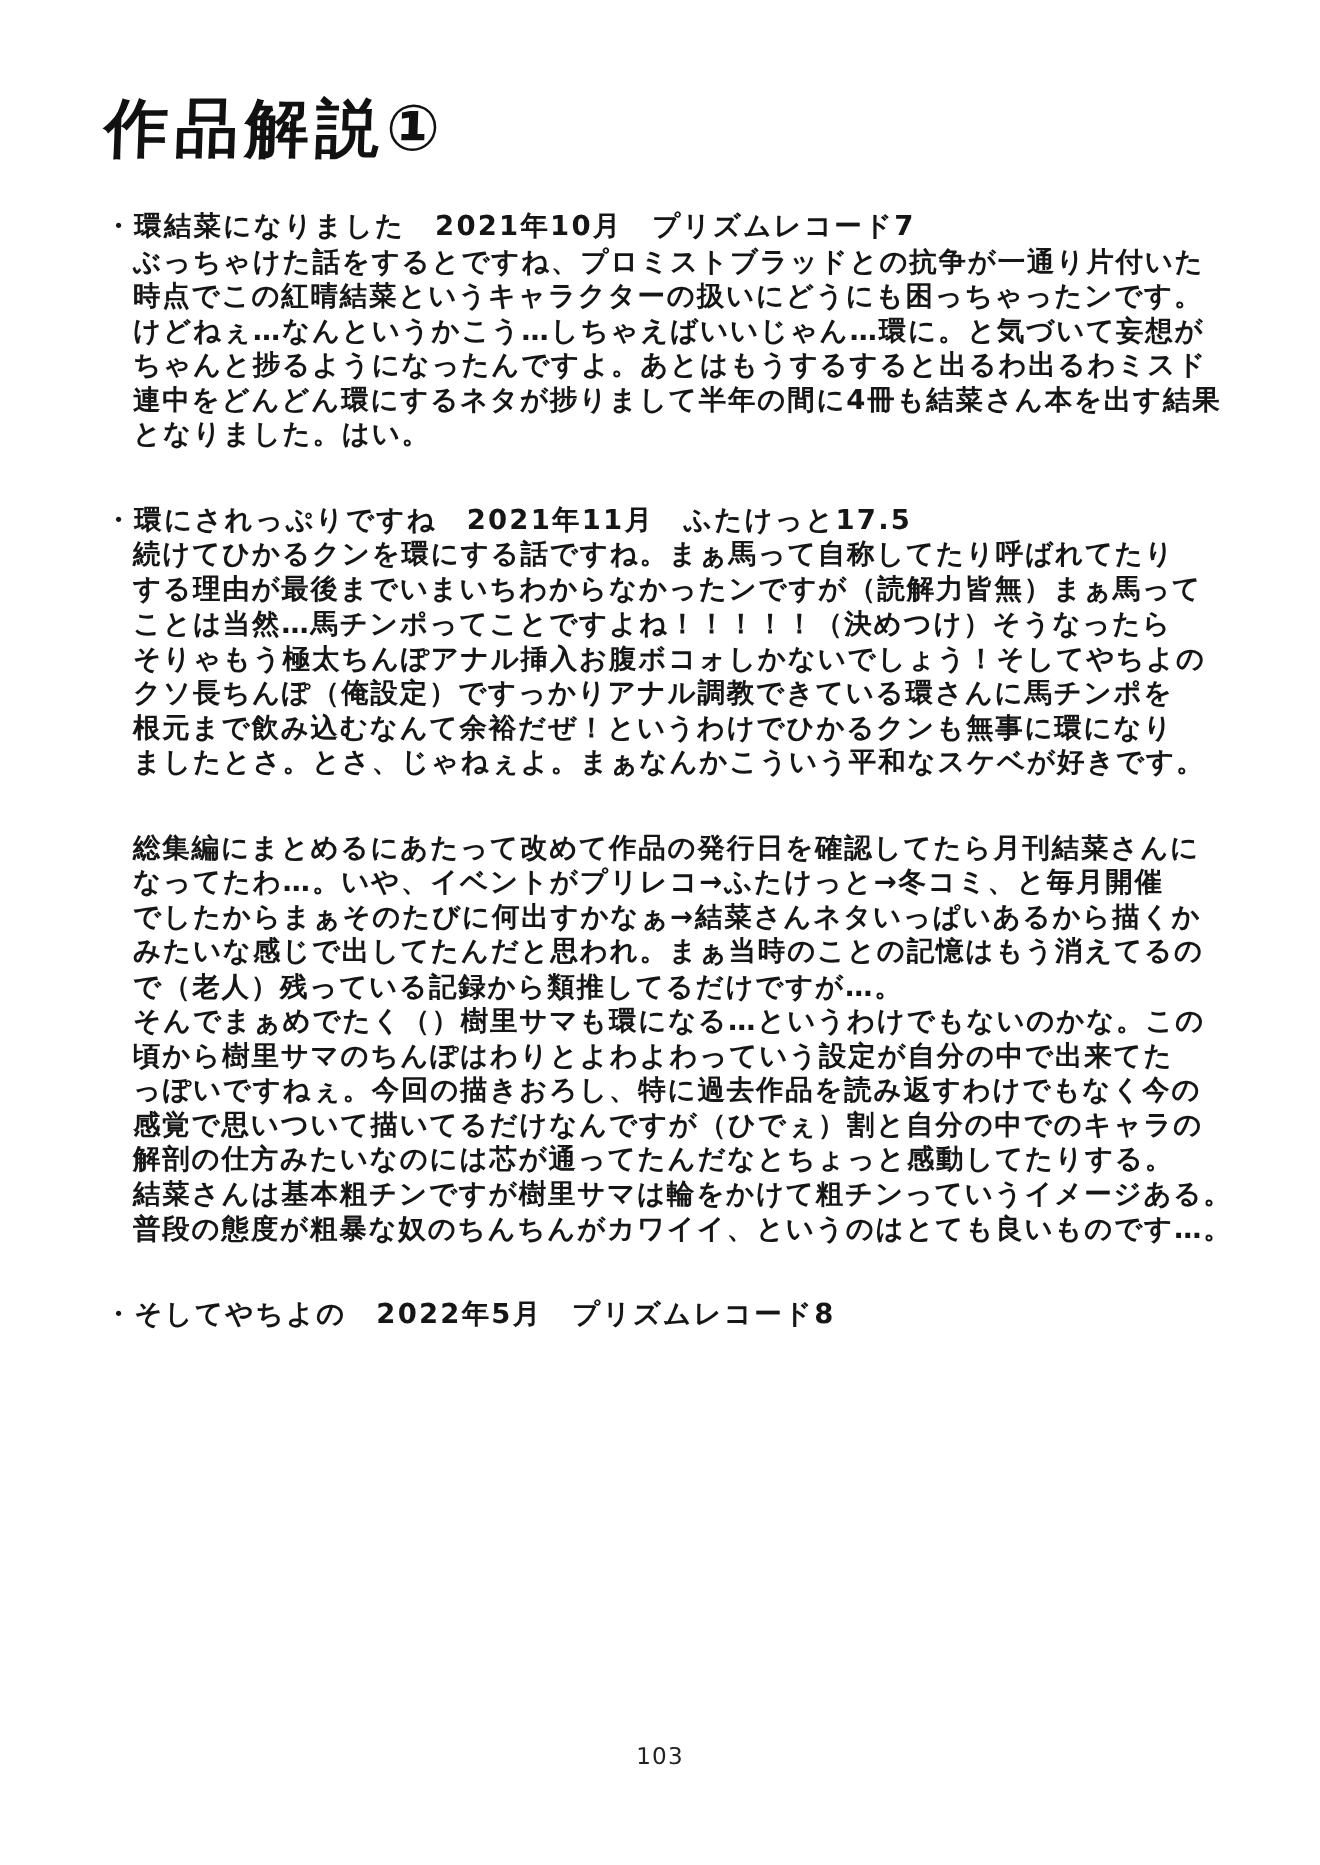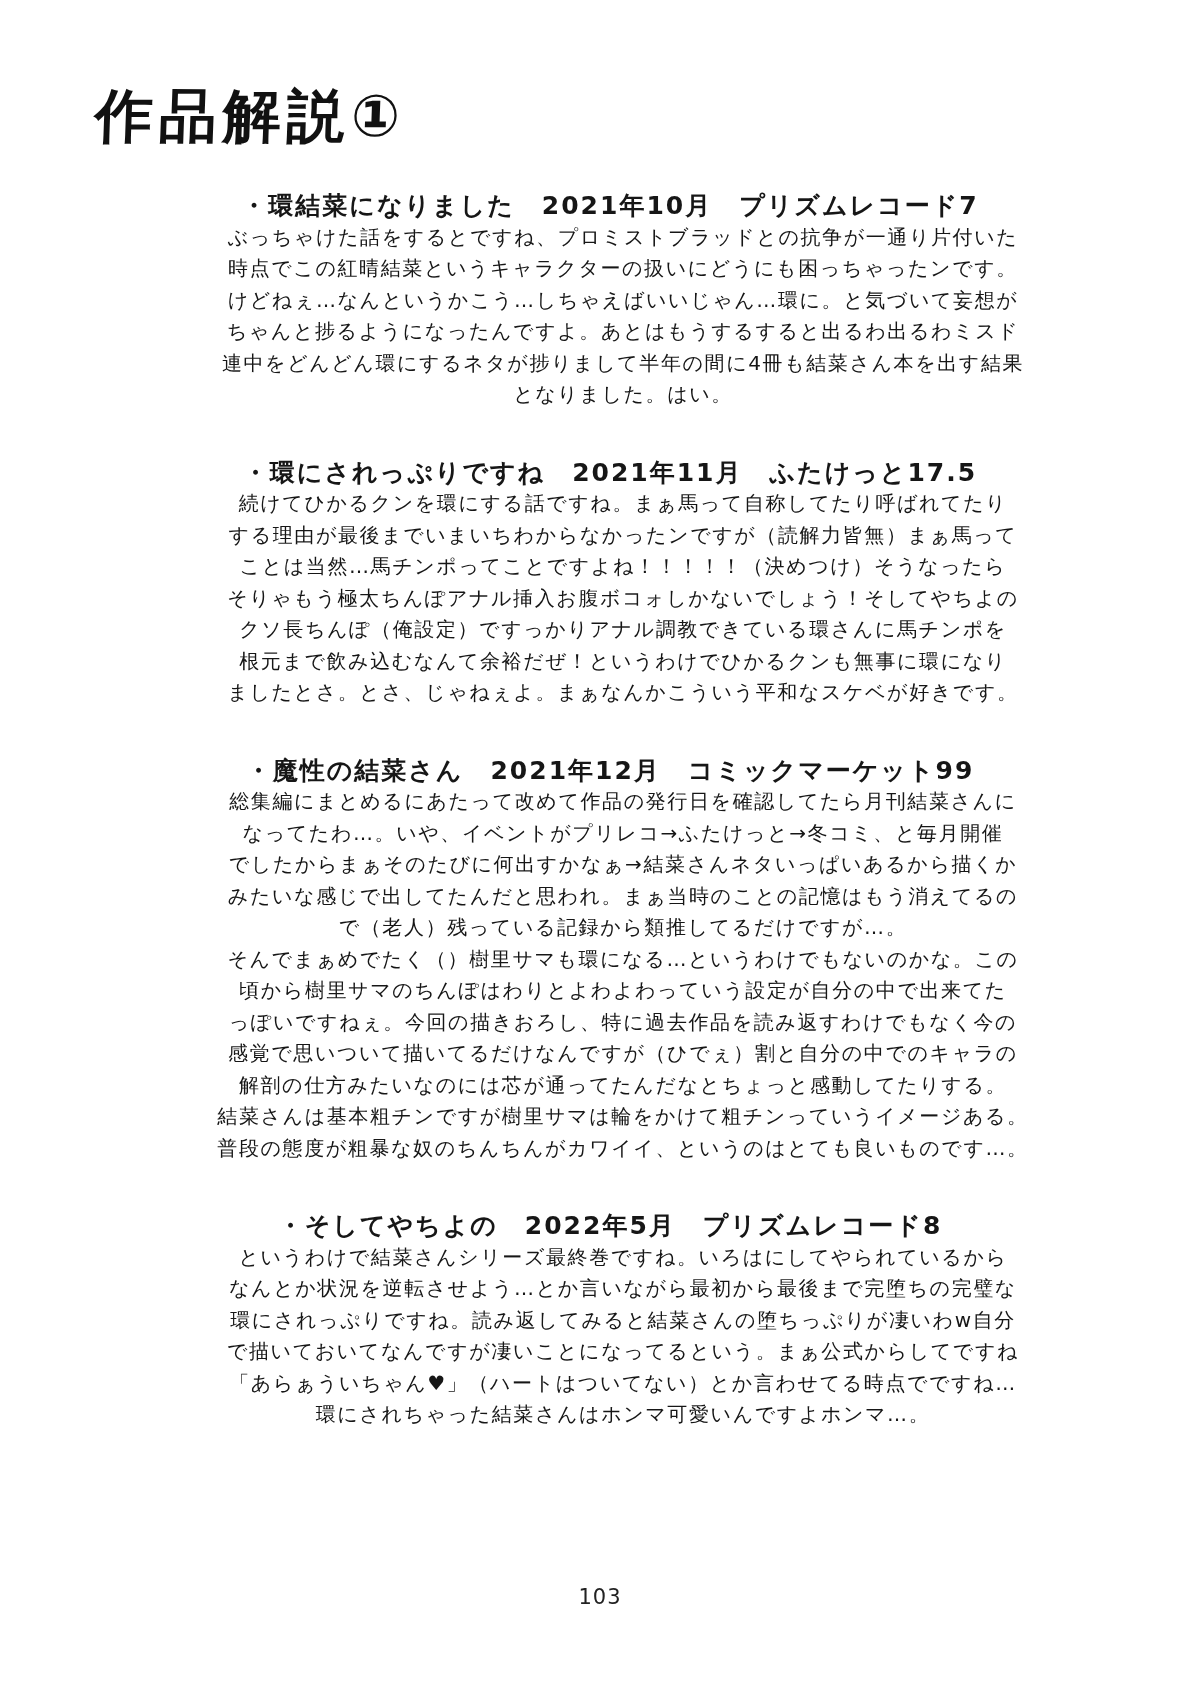--- a/index.html
+++ b/index.html
@@ -21,36 +21,35 @@
   .page-title {
     font-size: 58px;
     font-weight: 700;
     letter-spacing: 6px;
     color: #111111;
     transform: skewX(-2deg);
     margin-bottom: 34px;
   }
   .sections {
     width: 1030px;
-    text-align: center;
   }
   .section {
     margin-bottom: 46px;
   }
   .section-heading {
     font-size: 25px;
     font-weight: 600;
     letter-spacing: 2px;
     line-height: 31.5px;
     white-space: pre-line;
     color: #161616;
   }
   .section-body {
-    font-size: 20px;
-    font-weight: 400;
+    font-size: 25px;
+    font-weight: 700;
     letter-spacing: 1.6px;
     line-height: 31.5px;
     white-space: pre-line;
     padding-left: 26px;
     color: #161616;
   }
   .page-number {
     position: absolute;
     top: 1585px;
     left: 0;
@@ -85,42 +84,35 @@
       <div class="section-body">続けてひかるクンを環にする話ですね。まぁ馬って自称してたり呼ばれてたり
 する理由が最後までいまいちわからなかったンですが（読解力皆無）まぁ馬って
 ことは当然…馬チンポってことですよね！！！！！（決めつけ）そうなったら
 そりゃもう極太ちんぽアナル挿入お腹ボコォしかないでしょう！そしてやちよの
 クソ長ちんぽ（俺設定）ですっかりアナル調教できている環さんに馬チンポを
 根元まで飲み込むなんて余裕だぜ！というわけでひかるクンも無事に環になり
 ましたとさ。とさ、じゃねぇよ。まぁなんかこういう平和なスケベが好きです。</div>
     </div>
 
     <div class="section">
-      <div class="section-heading">・魔性の結菜さん　2021年12月　コミックマーケット99</div>
       <div class="section-body">総集編にまとめるにあたって改めて作品の発行日を確認してたら月刊結菜さんに
 なってたわ…。いや、イベントがプリレコ→ふたけっと→冬コミ、と毎月開催
 でしたからまぁそのたびに何出すかなぁ→結菜さんネタいっぱいあるから描くか
 みたいな感じで出してたんだと思われ。まぁ当時のことの記憶はもう消えてるの
 で（老人）残っている記録から類推してるだけですが…。
 そんでまぁめでたく（）樹里サマも環になる…というわけでもないのかな。この
 頃から樹里サマのちんぽはわりとよわよわっていう設定が自分の中で出来てた
 っぽいですねぇ。今回の描きおろし、特に過去作品を読み返すわけでもなく今の
 感覚で思いついて描いてるだけなんですが（ひでぇ）割と自分の中でのキャラの
 解剖の仕方みたいなのには芯が通ってたんだなとちょっと感動してたりする。
 結菜さんは基本粗チンですが樹里サマは輪をかけて粗チンっていうイメージある。
 普段の態度が粗暴な奴のちんちんがカワイイ、というのはとても良いものです…。</div>
     </div>
 
     <div class="section">
       <div class="section-heading">・そしてやちよの　2022年5月　プリズムレコード8</div>
-      <div class="section-body">というわけで結菜さんシリーズ最終巻ですね。いろはにしてやられているから
-なんとか状況を逆転させよう…とか言いながら最初から最後まで完堕ちの完璧な
-環にされっぷりですね。読み返してみると結菜さんの堕ちっぷりが凄いわw自分
-で描いておいてなんですが凄いことになってるという。まぁ公式からしてですね
-「あらぁういちゃん♥」（ハートはついてない）とか言わせてる時点でですね…
-環にされちゃった結菜さんはホンマ可愛いんですよホンマ…。</div>
     </div>
 
   </div>
 
   <div class="page-number">103</div>
 
 </div>
 
 </body></html>

